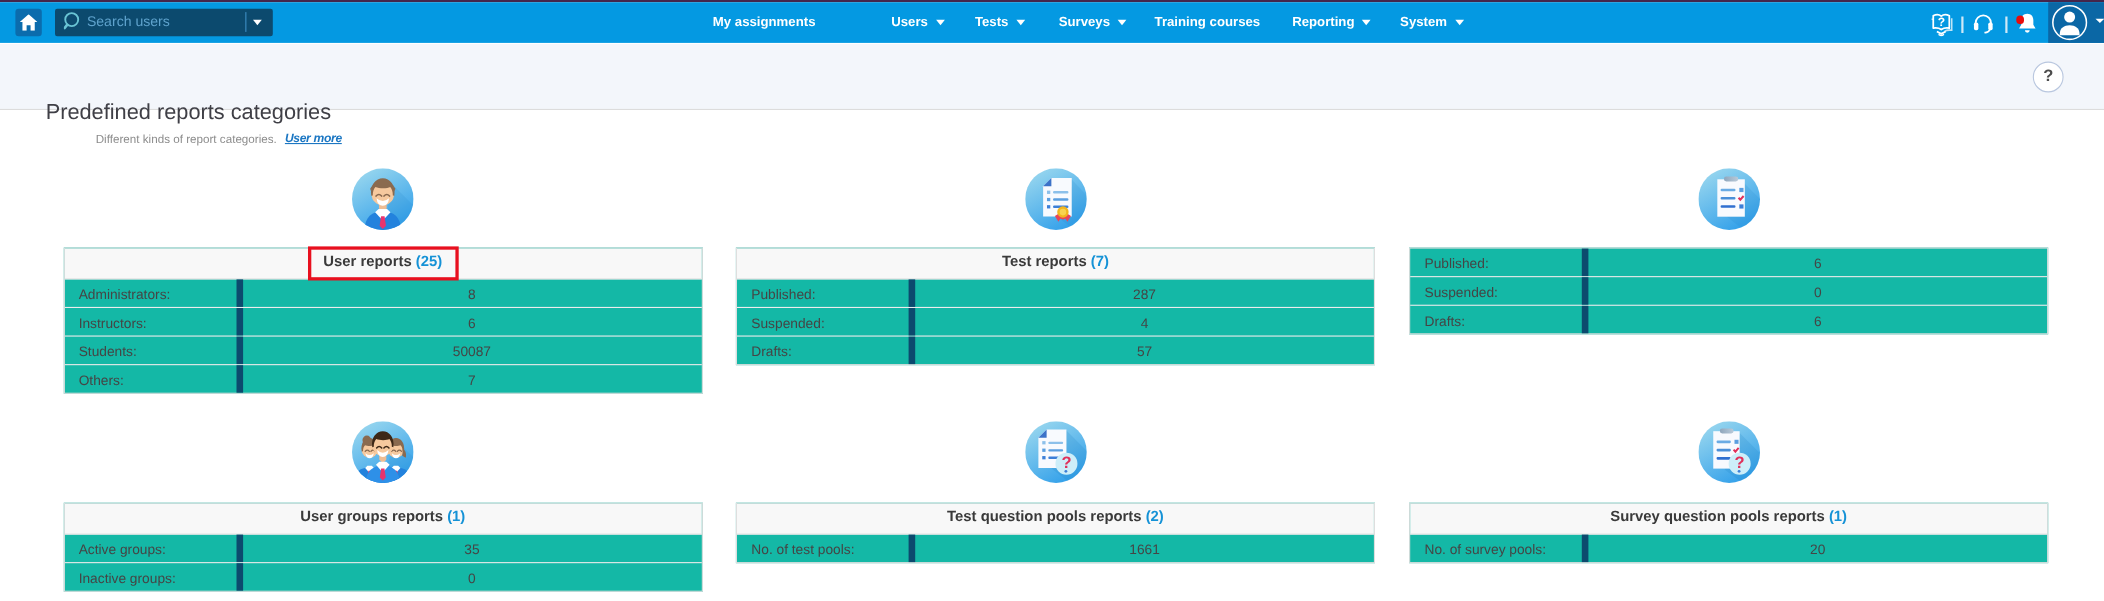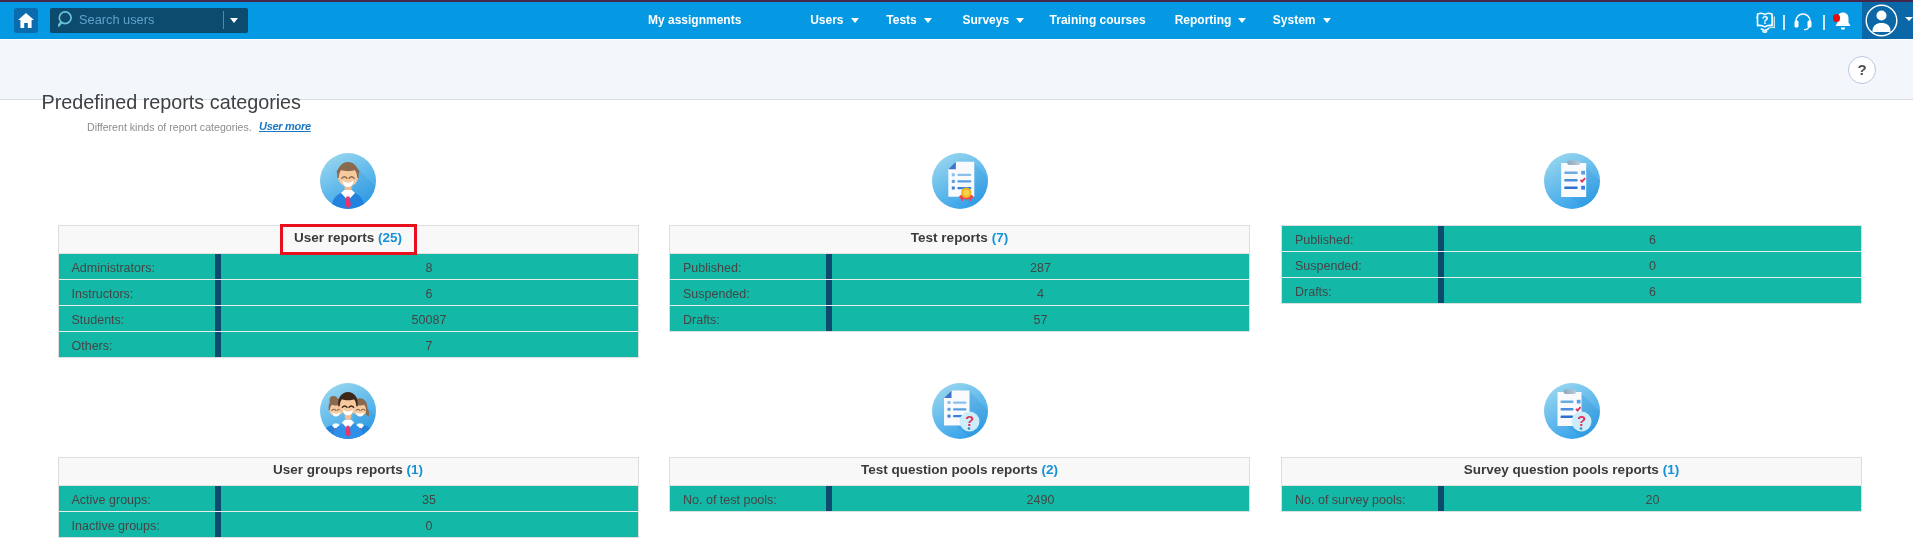--- a/index.html
+++ b/index.html
@@ -334,21 +334,21 @@
     </div>
   <div class="row">
       <div class="lab">Inactive groups:</div>
       <div class="val">0</div>
     </div>
 </div>
 <div class="tbl abs" style="left:669px;top:457px">
   <div class="th">Test question pools reports <span class="cnt">(2)</span></div>
   <div class="row">
       <div class="lab">No. of test pools:</div>
-      <div class="val">2490</div>
+      <div class="val">1661</div>
     </div>
 </div>
 <div class="tbl abs" style="left:1281px;top:457px">
   <div class="th">Survey question pools reports <span class="cnt">(1)</span></div>
   <div class="row">
       <div class="lab">No. of survey pools:</div>
       <div class="val">20</div>
     </div>
 </div>
 

